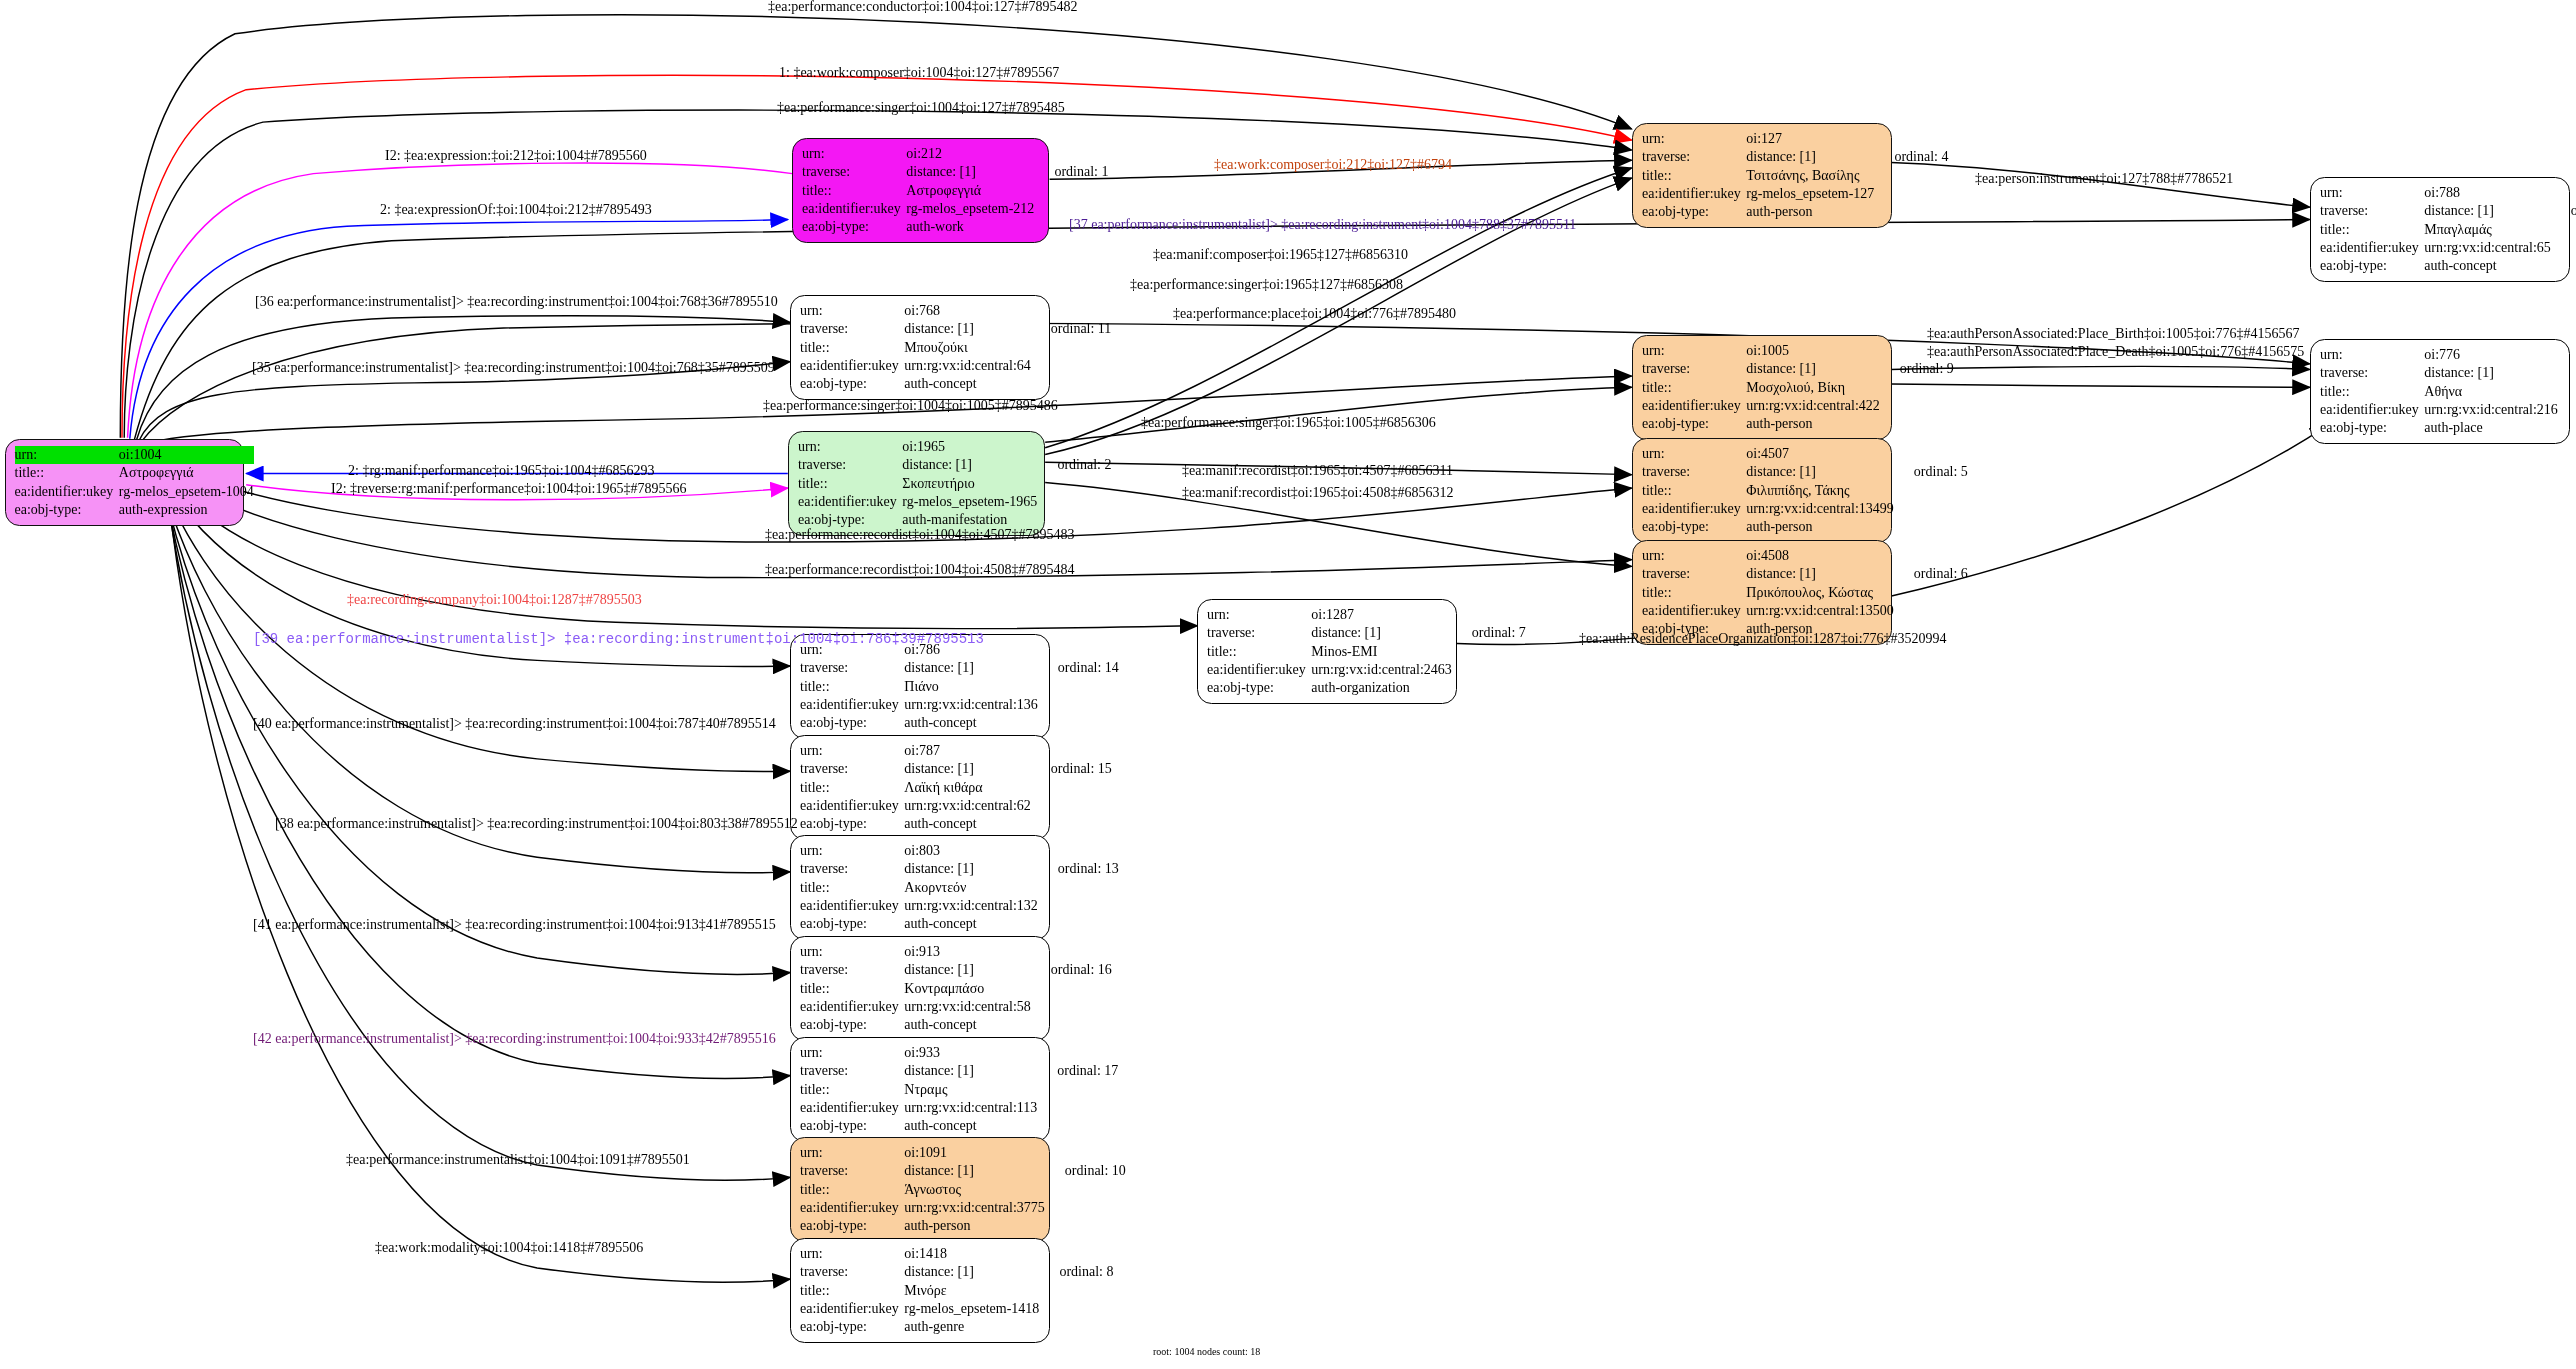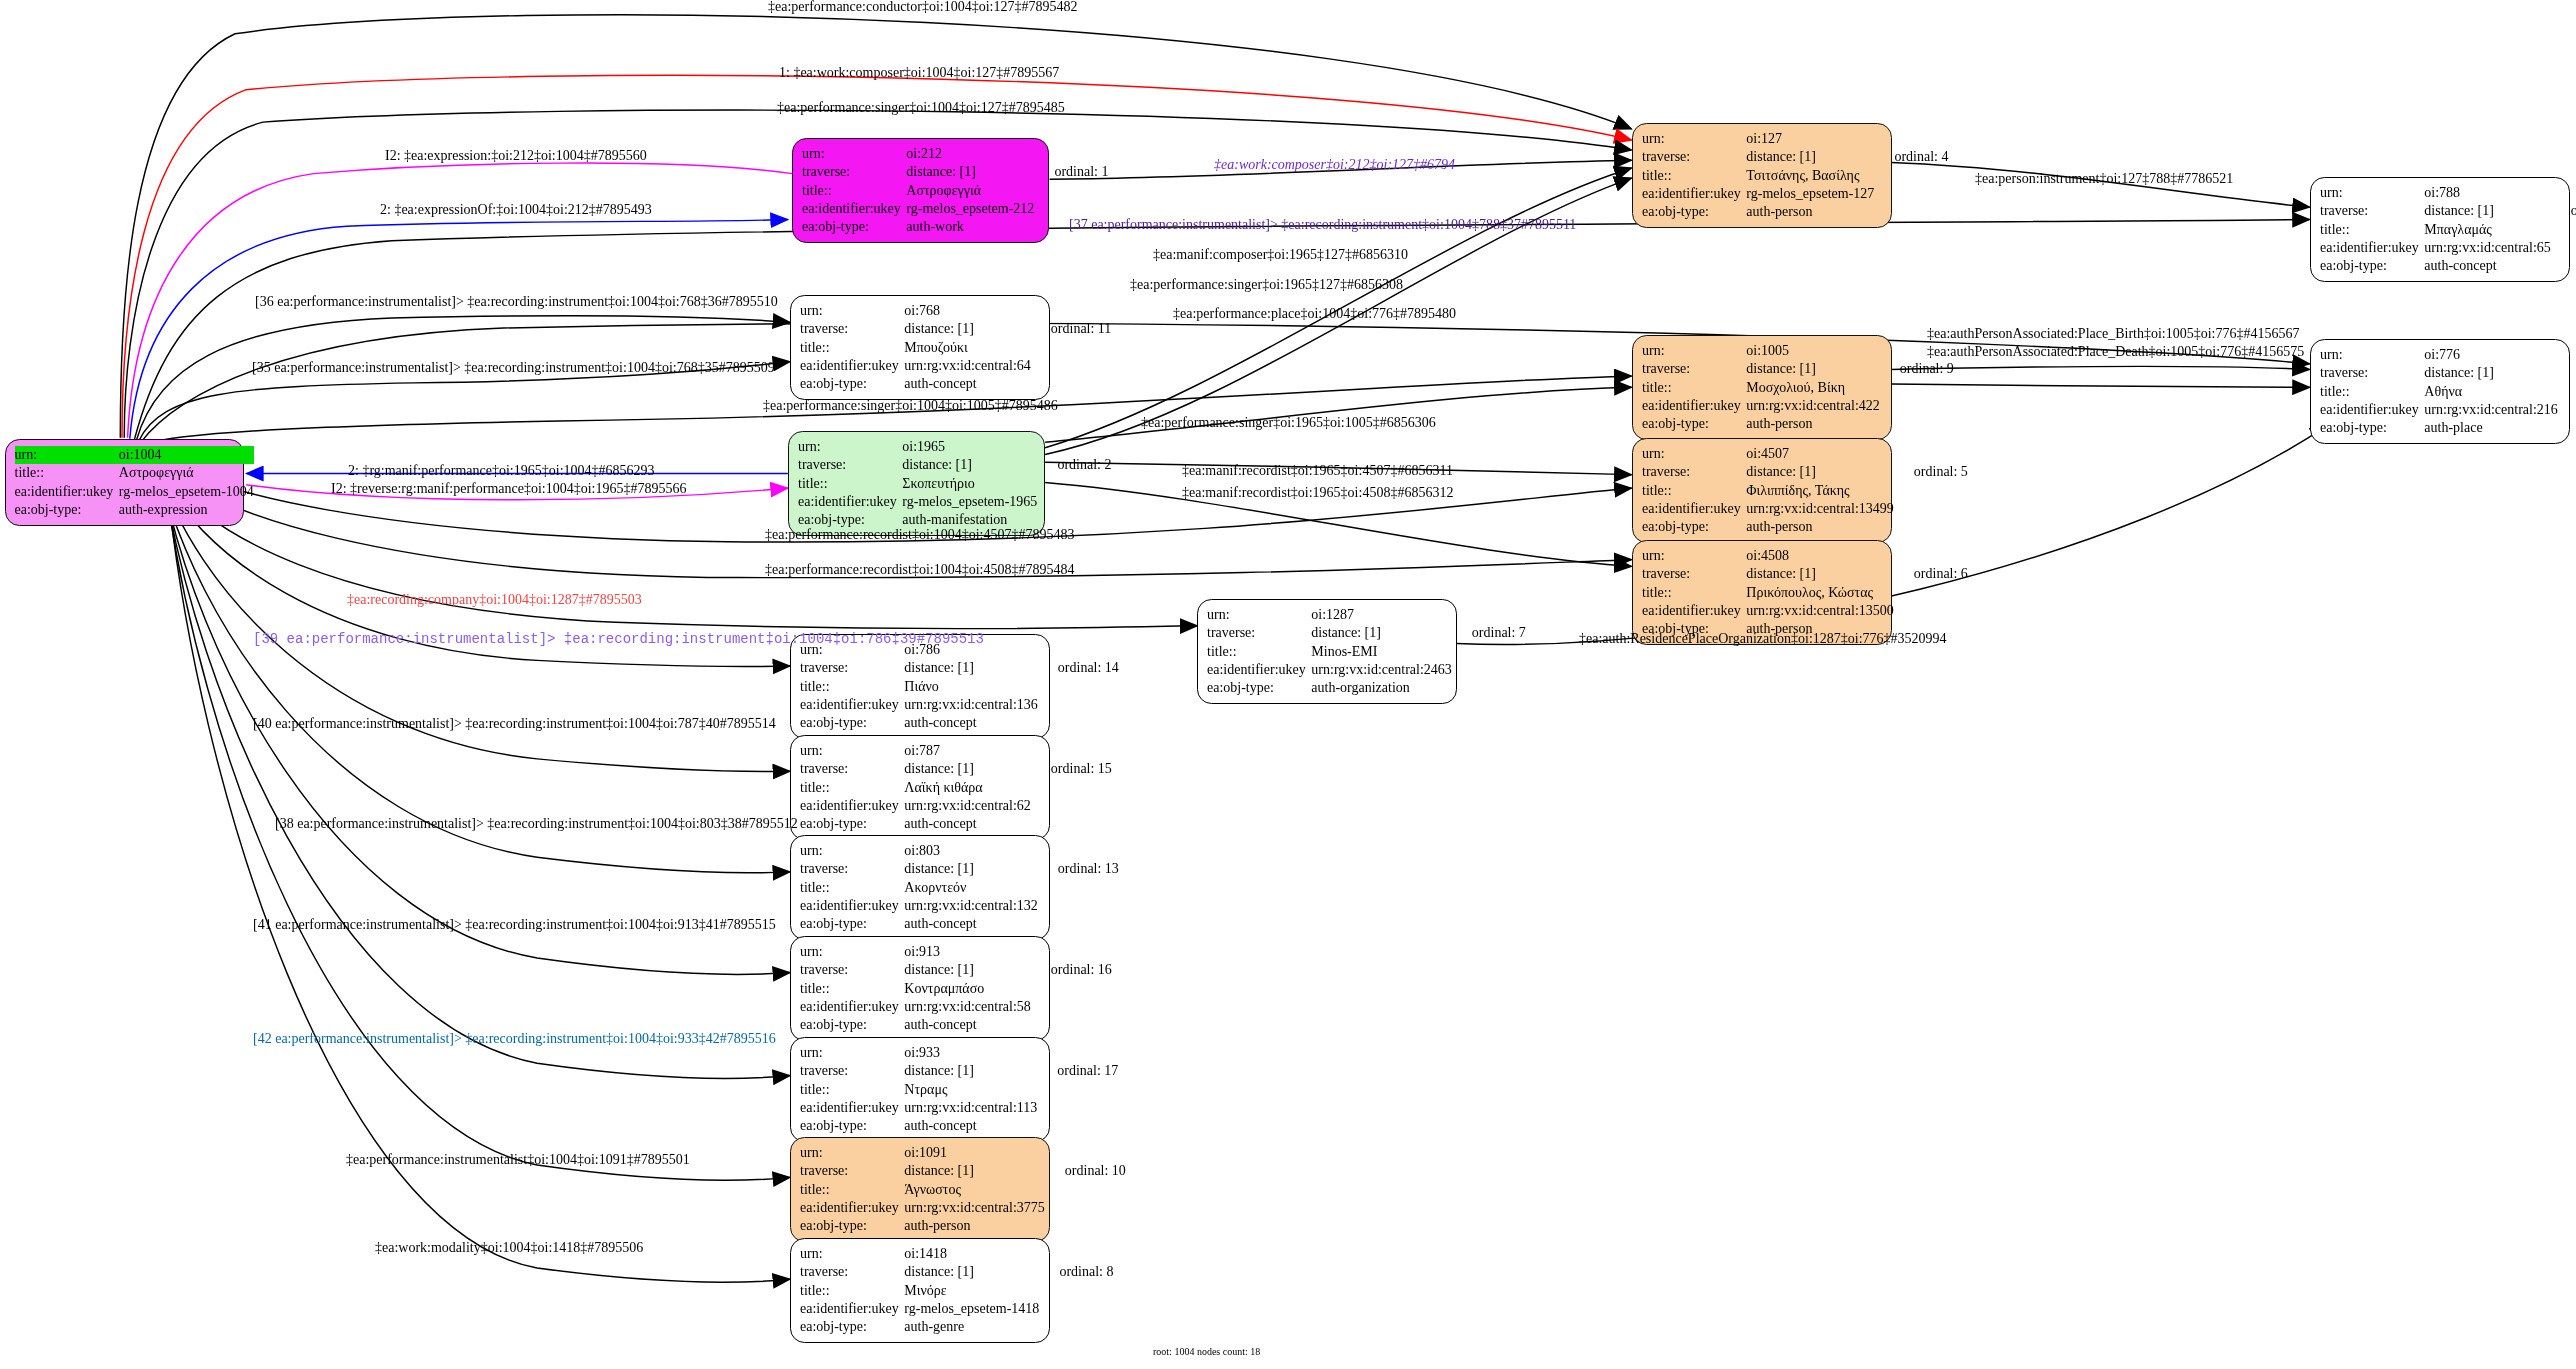--- a/index.html
+++ b/index.html
@@ -662,21 +662,21 @@
             </tr>
           </tbody>
         </table>
       </div>
     </div>
   <div id="labels-host">
       <div class="elabel" style="left: 768px; top: 0px; color: rgb(0, 0, 0);">‡ea:performance:conductor‡oi:1004‡oi:127‡#7895482</div>
       <div class="elabel" style="left: 779px; top: 66px; color: rgb(0, 0, 0);">1: ‡ea:work:composer‡oi:1004‡oi:127‡#7895567</div>
       <div class="elabel" style="left: 777px; top: 101px; color: rgb(0, 0, 0);">‡ea:performance:singer‡oi:1004‡oi:127‡#7895485</div>
       <div class="elabel" style="left: 385px; top: 149px; color: rgb(0, 0, 0);">I2: ‡ea:expression:‡oi:212‡oi:1004‡#7895560</div>
-      <div class="elabel" style="left: 1214px; top: 158px; color: #6d28d9; font-style: italic;">‡ea:work:composer‡oi:212‡oi:127‡#6794</div>
+      <div class="elabel" style="left: 1214px; top: 158px; color: #c2410c;">‡ea:work:composer‡oi:212‡oi:127‡#6794</div>
       <div class="elabel" style="left: 380px; top: 203px; color: rgb(0, 0, 0);">2: ‡ea:expressionOf:‡oi:1004‡oi:212‡#7895493</div>
       <div class="elabel" style="left: 1975px; top: 172px; color: rgb(0, 0, 0);">‡ea:person:instrument‡oi:127‡788‡#7786521</div>
       <div class="elabel" style="left: 1069px; top: 218px; color: #4c1d95;">[37 ea:performance:instrumentalist]&gt; ‡ea:recording:instrument‡oi:1004‡788‡37#7895511</div>
       <div class="elabel" style="left: 1153px; top: 248px; color: rgb(0, 0, 0);">‡ea:manif:composer‡oi:1965‡127‡#6856310</div>
       <div class="elabel" style="left: 1130px; top: 278px; color: rgb(0, 0, 0);">‡ea:performance:singer‡oi:1965‡127‡#6856308</div>
       <div class="elabel" style="left: 255px; top: 295px; color: rgb(0, 0, 0);">[36 ea:performance:instrumentalist]&gt; ‡ea:recording:instrument‡oi:1004‡oi:768‡36#7895510</div>
       <div class="elabel" style="left: 1173px; top: 307px; color: rgb(0, 0, 0);">‡ea:performance:place‡oi:1004‡oi:776‡#7895480</div>
       <div class="elabel" style="left: 252px; top: 361px; color: rgb(0, 0, 0);">[35 ea:performance:instrumentalist]&gt; ‡ea:recording:instrument‡oi:1004‡oi:768‡35#7895509</div>
       <div class="elabel" style="left: 1927px; top: 327px; color: rgb(0, 0, 0);">‡ea:authPersonAssociated:Place_Birth‡oi:1005‡oi:776‡#4156567</div>
       <div class="elabel" style="left: 1927px; top: 345px; color: rgb(0, 0, 0);">‡ea:authPersonAssociated:Place_Death‡oi:1005‡oi:776‡#4156575</div>
@@ -687,20 +687,20 @@
       <div class="elabel" style="left: 331px; top: 482px; color: rgb(0, 0, 0);">I2: ‡reverse:rg:manif:performance‡oi:1004‡oi:1965‡#7895566</div>
       <div class="elabel" style="left: 1182px; top: 486px; color: rgb(0, 0, 0);">‡ea:manif:recordist‡oi:1965‡oi:4508‡#6856312</div>
       <div class="elabel" style="left: 765px; top: 528px; color: rgb(0, 0, 0);">‡ea:performance:recordist‡oi:1004‡oi:4507‡#7895483</div>
       <div class="elabel" style="left: 765px; top: 563px; color: rgb(0, 0, 0);">‡ea:performance:recordist‡oi:1004‡oi:4508‡#7895484</div>
       <div class="elabel" style="left: 347px; top: 593px; color: #ef4444;">‡ea:recording:company‡oi:1004‡oi:1287‡#7895503</div>
       <div class="elabel" style="left: 253px; top: 632px; color: #8b5cf6; font-family: Liberation Mono, monospace;">[39 ea:performance:instrumentalist]&gt; ‡ea:recording:instrument‡oi:1004‡oi:786‡39#7895513</div>
       <div class="elabel" style="left: 1579px; top: 632px; color: rgb(0, 0, 0);">‡ea:auth:ResidencePlaceOrganization‡oi:1287‡oi:776‡#3520994</div>
       <div class="elabel" style="left: 253px; top: 717px; color: rgb(0, 0, 0);">[40 ea:performance:instrumentalist]&gt; ‡ea:recording:instrument‡oi:1004‡oi:787‡40#7895514</div>
       <div class="elabel" style="left: 245px; top: 817px; color: rgb(0, 0, 0); padding-left: 30px;">[38 ea:performance:instrumentalist]&gt; ‡ea:recording:instrument‡oi:1004‡oi:803‡38#7895512</div>
       <div class="elabel" style="left: 253px; top: 918px; color: rgb(0, 0, 0);">[41 ea:performance:instrumentalist]&gt; ‡ea:recording:instrument‡oi:1004‡oi:913‡41#7895515</div>
-      <div class="elabel" style="left: 253px; top: 1032px; color: #0369a1;">[42 ea:performance:instrumentalist]&gt; ‡ea:recording:instrument‡oi:1004‡oi:933‡42#7895516</div>
+      <div class="elabel" style="left: 253px; top: 1032px; color: #701a75;">[42 ea:performance:instrumentalist]&gt; ‡ea:recording:instrument‡oi:1004‡oi:933‡42#7895516</div>
       <div class="elabel" style="left: 346px; top: 1137px; color: rgb(0, 0, 0); margin-top: 16px;">‡ea:performance:instrumentalist‡oi:1004‡oi:1091‡#7895501</div>
       <div class="elabel" style="left: 375px; top: 1241px; color: rgb(0, 0, 0);">‡ea:work:modality‡oi:1004‡oi:1418‡#7895506</div>
     </div>
 
   <div class="footer" style="left:1153px;top:1346px;">root: 1004 nodes count: 18</div>
 </div>
 
 
 </body></html>

